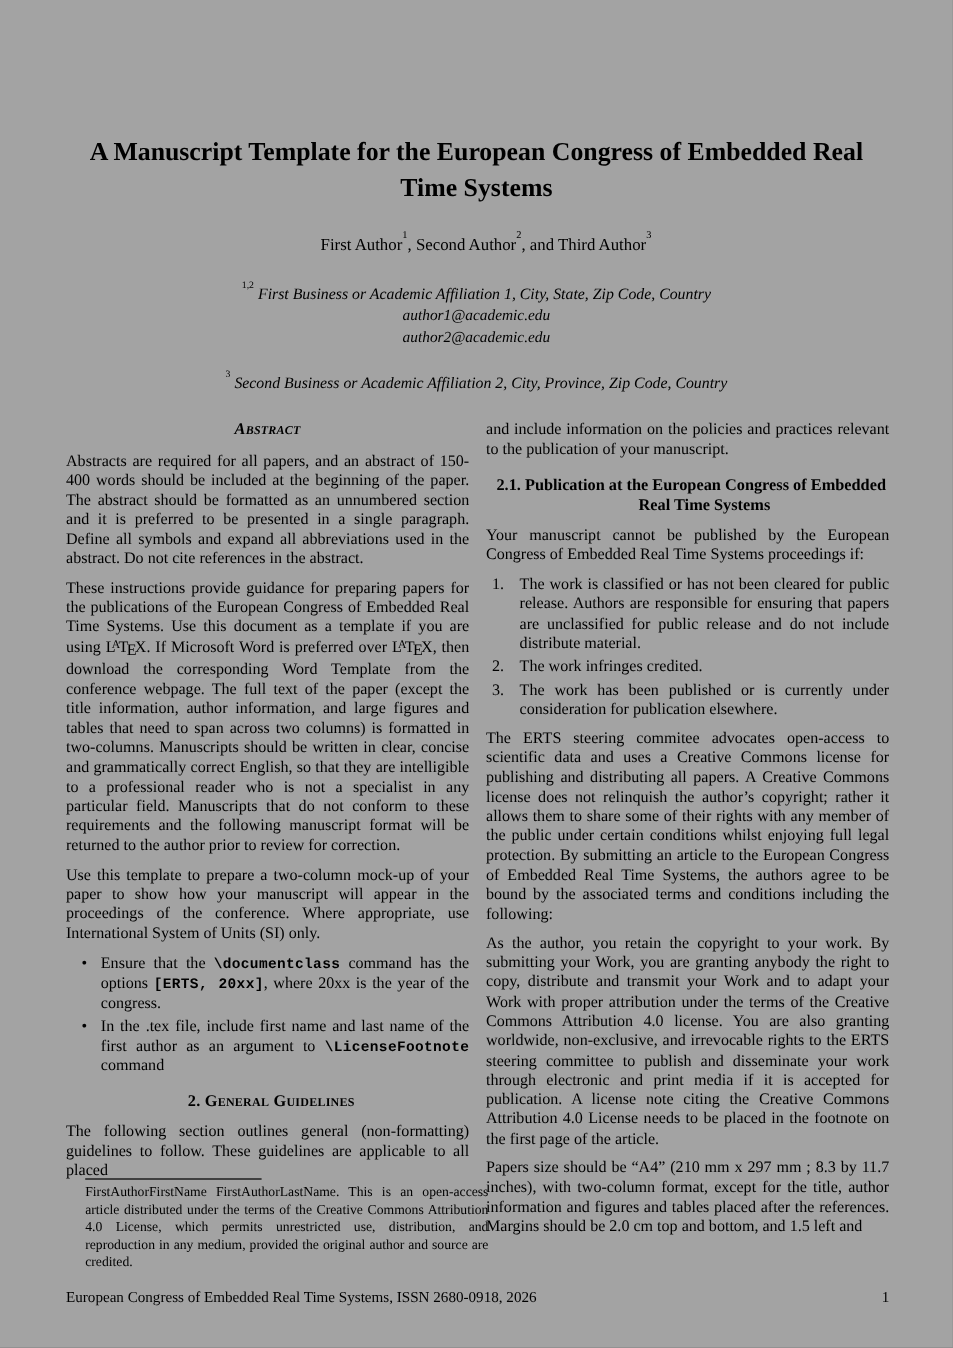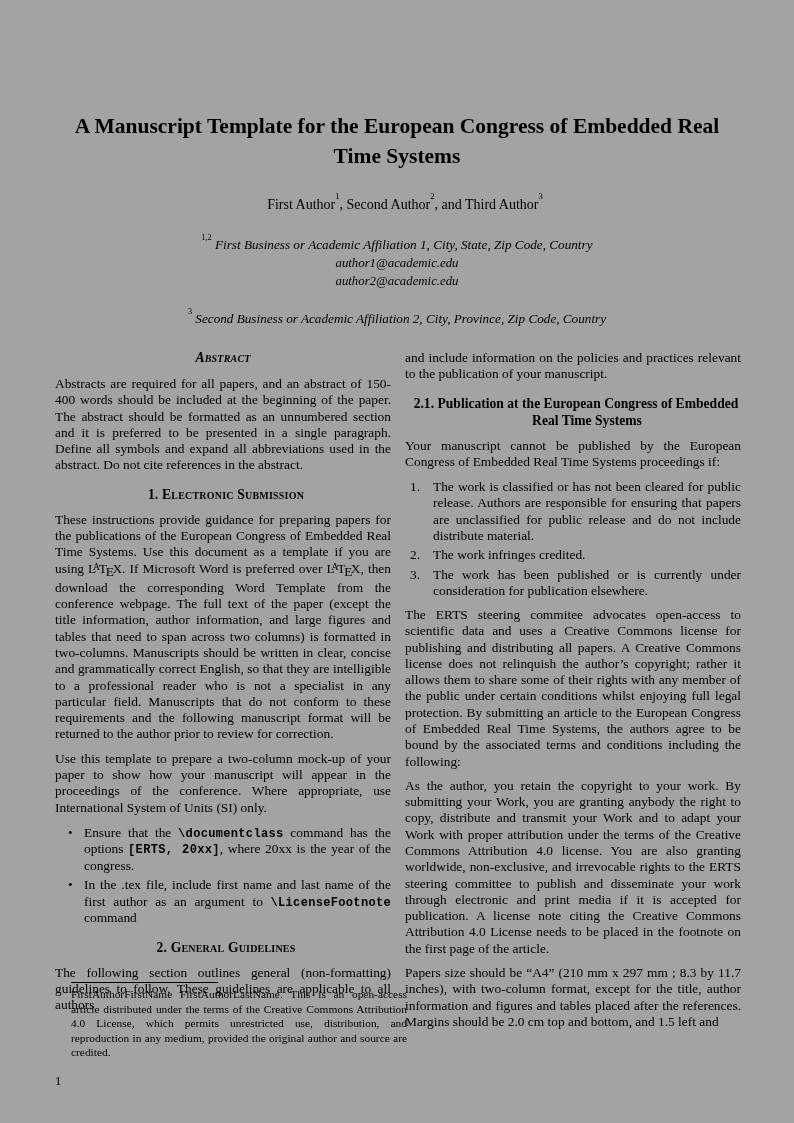--- a/index.html
+++ b/index.html
@@ -79,37 +79,36 @@
       <p class="affil-line"><sup>3</sup> Second Business or Academic Affiliation 2, City, Province, Zip Code, Country</p>
     </div>
   </header>
 
   <main class="columns">
 
     <section class="col">
       <h2 class="sc centered abstract-h">Abstract</h2>
       <p>Abstracts are required for all papers, and an abstract of 150-400 words should be included at the beginning of the paper. The abstract should be formatted as an unnumbered section and it is preferred to be presented in a single paragraph. Define all symbols and expand all abbreviations used in the abstract. Do not cite references in the abstract.</p>
 
-      <h2 class="sc hang">1. Electronic Submission</h2>
       <p>These instructions provide guidance for preparing papers for the publications of the European Congress of Embedded Real Time Systems. Use this document as a template if you are using <span class="latex">L<span class="la">A</span>T<span class="le">E</span>X</span>. If Microsoft Word is preferred over <span class="latex">L<span class="la">A</span>T<span class="le">E</span>X</span>, then download the corresponding Word Template from the conference webpage. The full text of the paper (except the title information, author information, and large figures and tables that need to span across two columns) is formatted in two-columns. Manuscripts should be written in clear, concise and grammatically correct English, so that they are intelligible to a professional reader who is not a specialist in any particular field. Manuscripts that do not conform to these requirements and the following manuscript format will be returned to the author prior to review for correction.</p>
       <p>Use this template to prepare a two-column mock-up of your paper to show how your manuscript will appear in the proceedings of the conference. Where appropriate, use International System of Units (SI) only.</p>
 
       <ul class="bullets">
         <li>
           <span class="marker">•</span>
           <span>Ensure that the <code class="mono">\documentclass</code> command has the options <code class="mono">[ERTS, 20xx]</code>, where 20xx is the year of the congress.</span>
         </li>
         <li>
           <span class="marker">•</span>
           <span>In the .tex file, include first name and last name of the first author as an argument to <code class="mono">\LicenseFootnote</code> command</span>
         </li>
       </ul>
 
       <h2 class="sc hang">2. General Guidelines</h2>
-      <p>The following section outlines general (non-formatting) guidelines to follow. These guidelines are applicable to all authors</p>
+      <p>The following section outlines general (non-formatting) guidelines to follow. These guidelines are applicable to all placed</p>
 
       <div class="footnote">
         <div class="fn-rule"></div>
         <p>FirstAuthorFirstName FirstAuthorLastName.  This is an open-access article distributed under the terms of the Creative Commons Attribution 4.0 License, which permits unrestricted use, distribution, and reproduction in any medium, provided the original author and source are credited.</p>
       </div>
     </section>
 
     <section class="col">
       <p>and include information on the policies and practices relevant to the publication of your manuscript.</p>
 
@@ -133,16 +132,17 @@
 
       <p>The ERTS steering commitee advocates open-access to scientific data and uses a Creative Commons license for publishing and distributing all papers. A Creative Commons license does not relinquish the author’s copyright; rather it allows them to share some of their rights with any member of the public under certain conditions whilst enjoying full legal protection. By submitting an article to the European Congress of Embedded Real Time Systems, the authors agree to be bound by the associated terms and conditions including the following:</p>
       <p>As the author, you retain the copyright to your work. By submitting your Work, you are granting anybody the right to copy, distribute and transmit your Work and to adapt your Work with proper attribution under the terms of the Creative Commons Attribution 4.0 license. You are also granting worldwide, non-exclusive, and irrevocable rights to the ERTS steering committee to publish and disseminate your work through electronic and print media if it is accepted for publication. A license note citing the Creative Commons Attribution 4.0 License needs to be placed in the footnote on the first page of the article.</p>
 
       <p>Papers size should be “A4” (210 mm x 297 mm ; 8.3 by 11.7 inches), with two-column format, except for the title, author information and figures and tables placed after the references. Margins should be 2.0 cm top and bottom, and 1.5 left and</p>
     </section>
 
   </main>
 
   <footer class="page-footer">
+    <span>European Congress of Embedded Real Time Systems, ISSN 2680-0918, 2026</span>
     <span>1</span>
   </footer>
 
 </div>
 
 </body></html>

